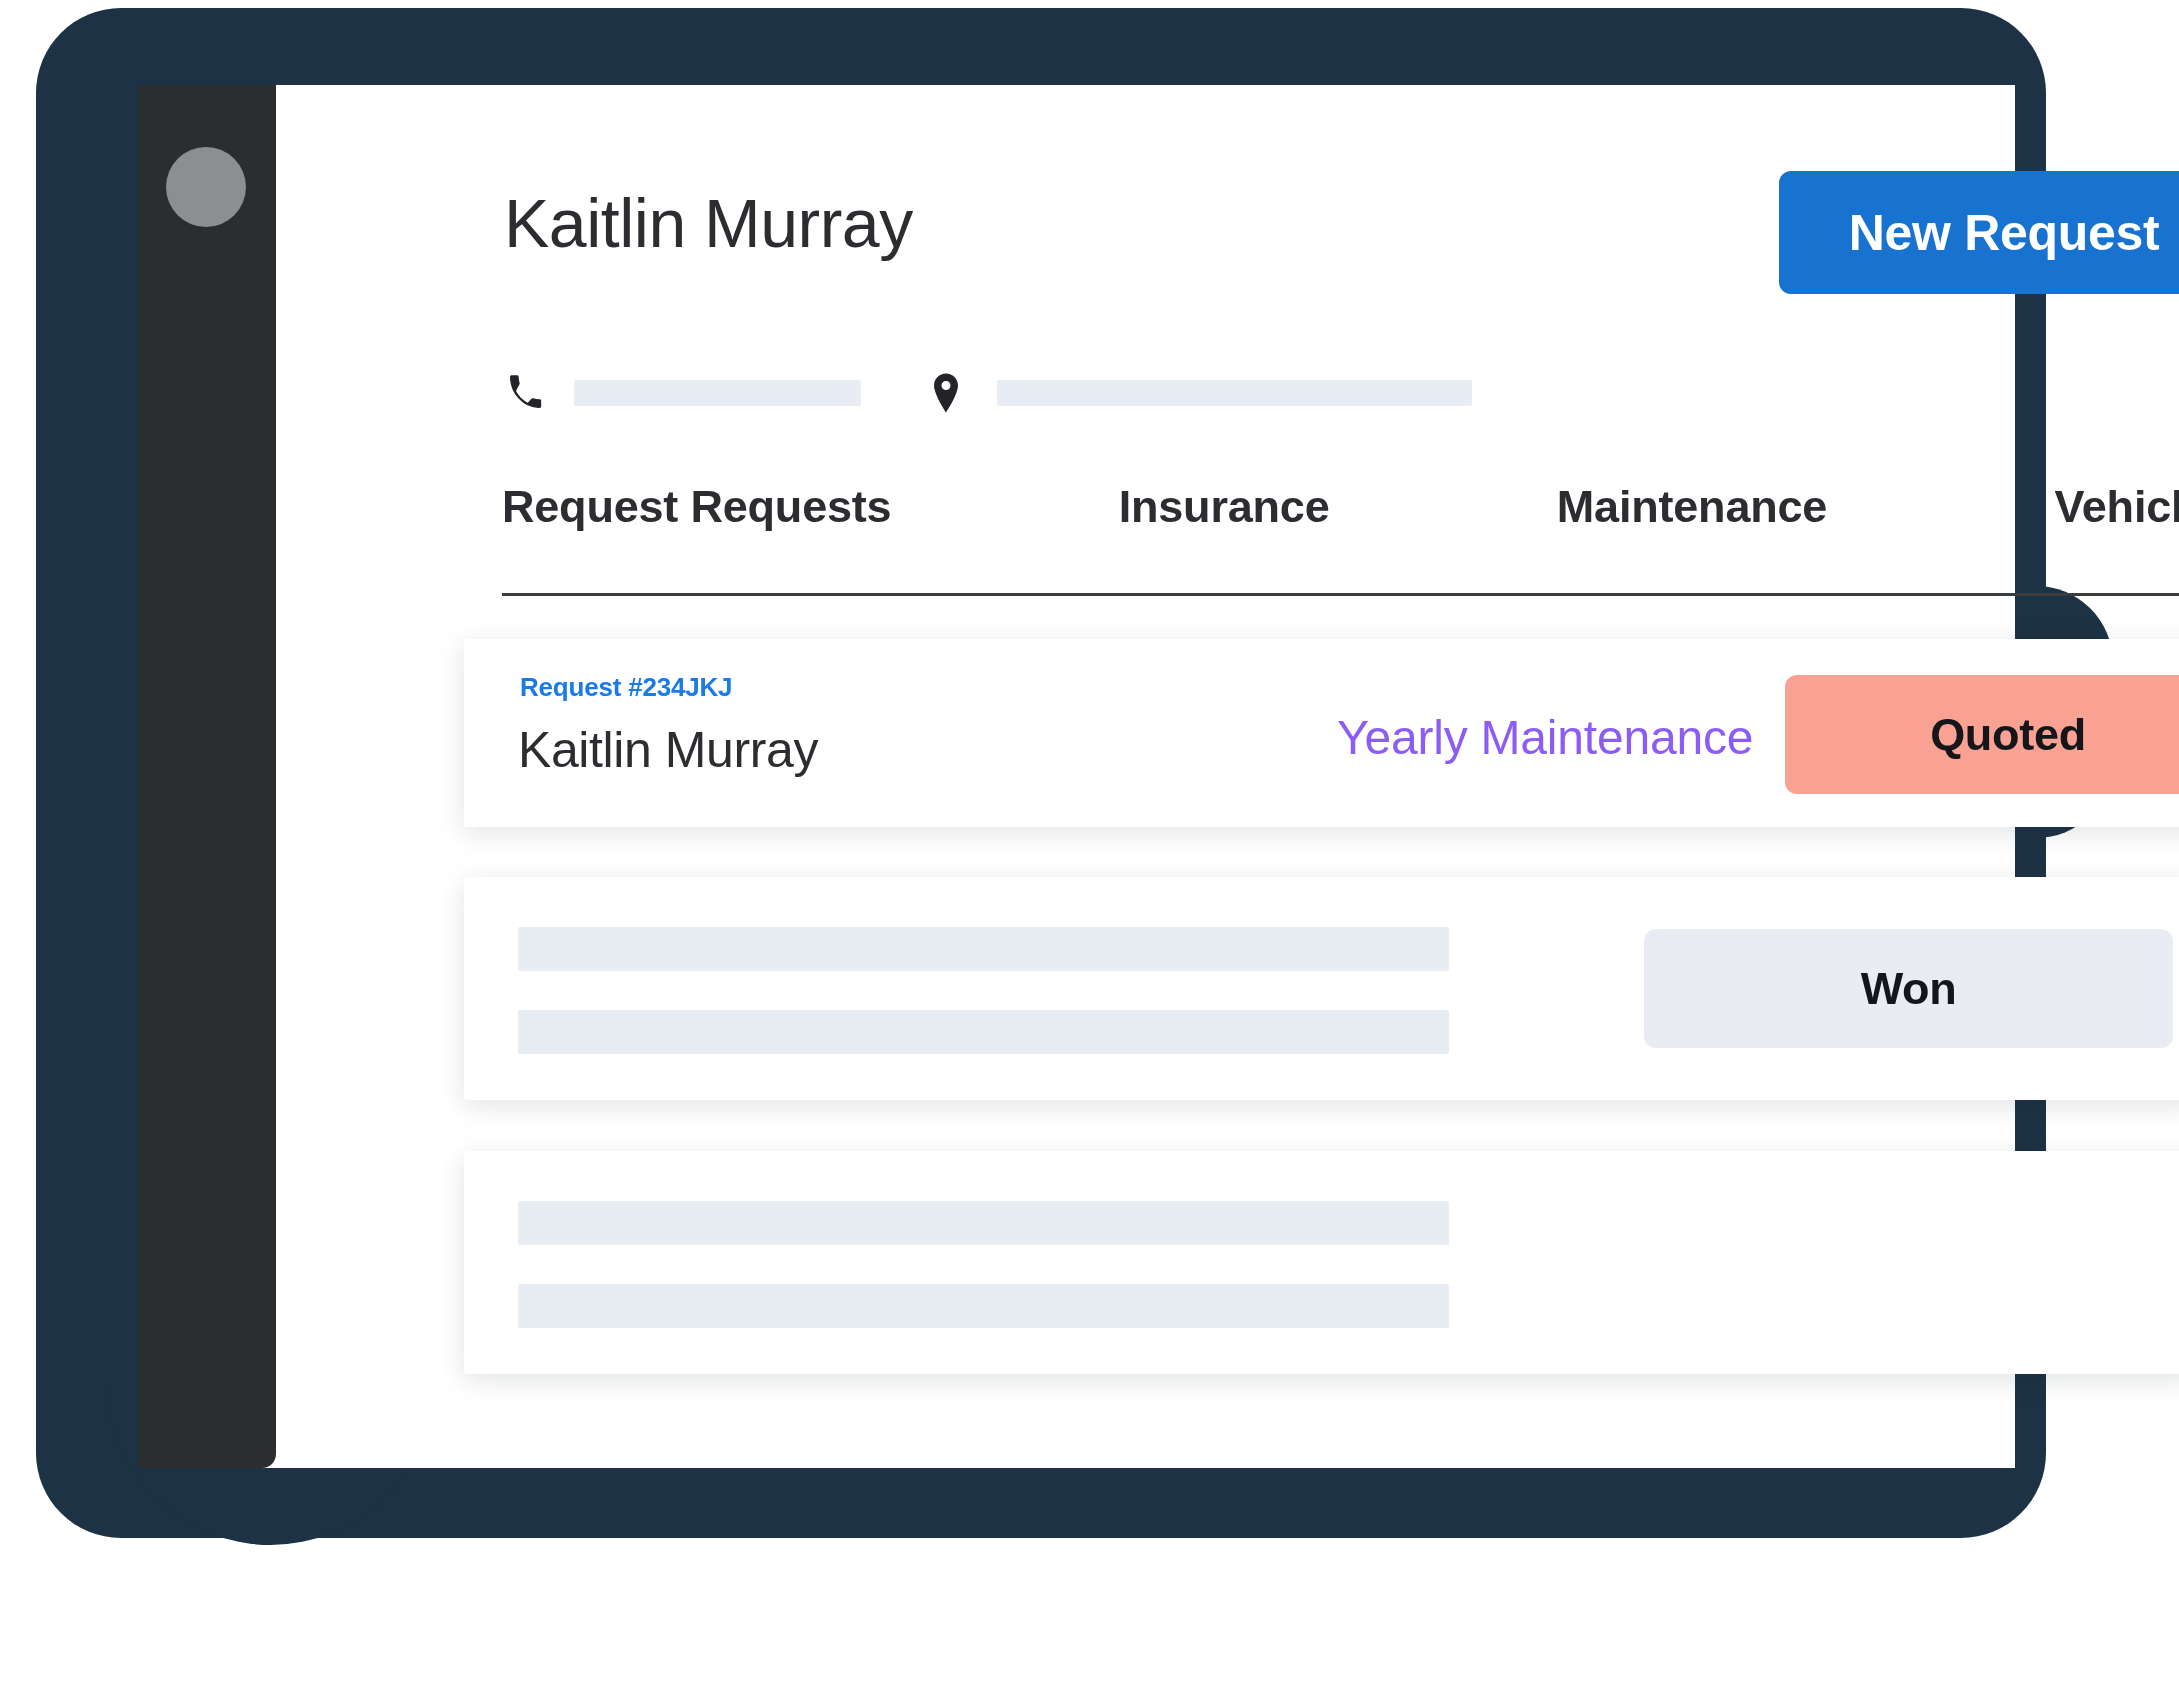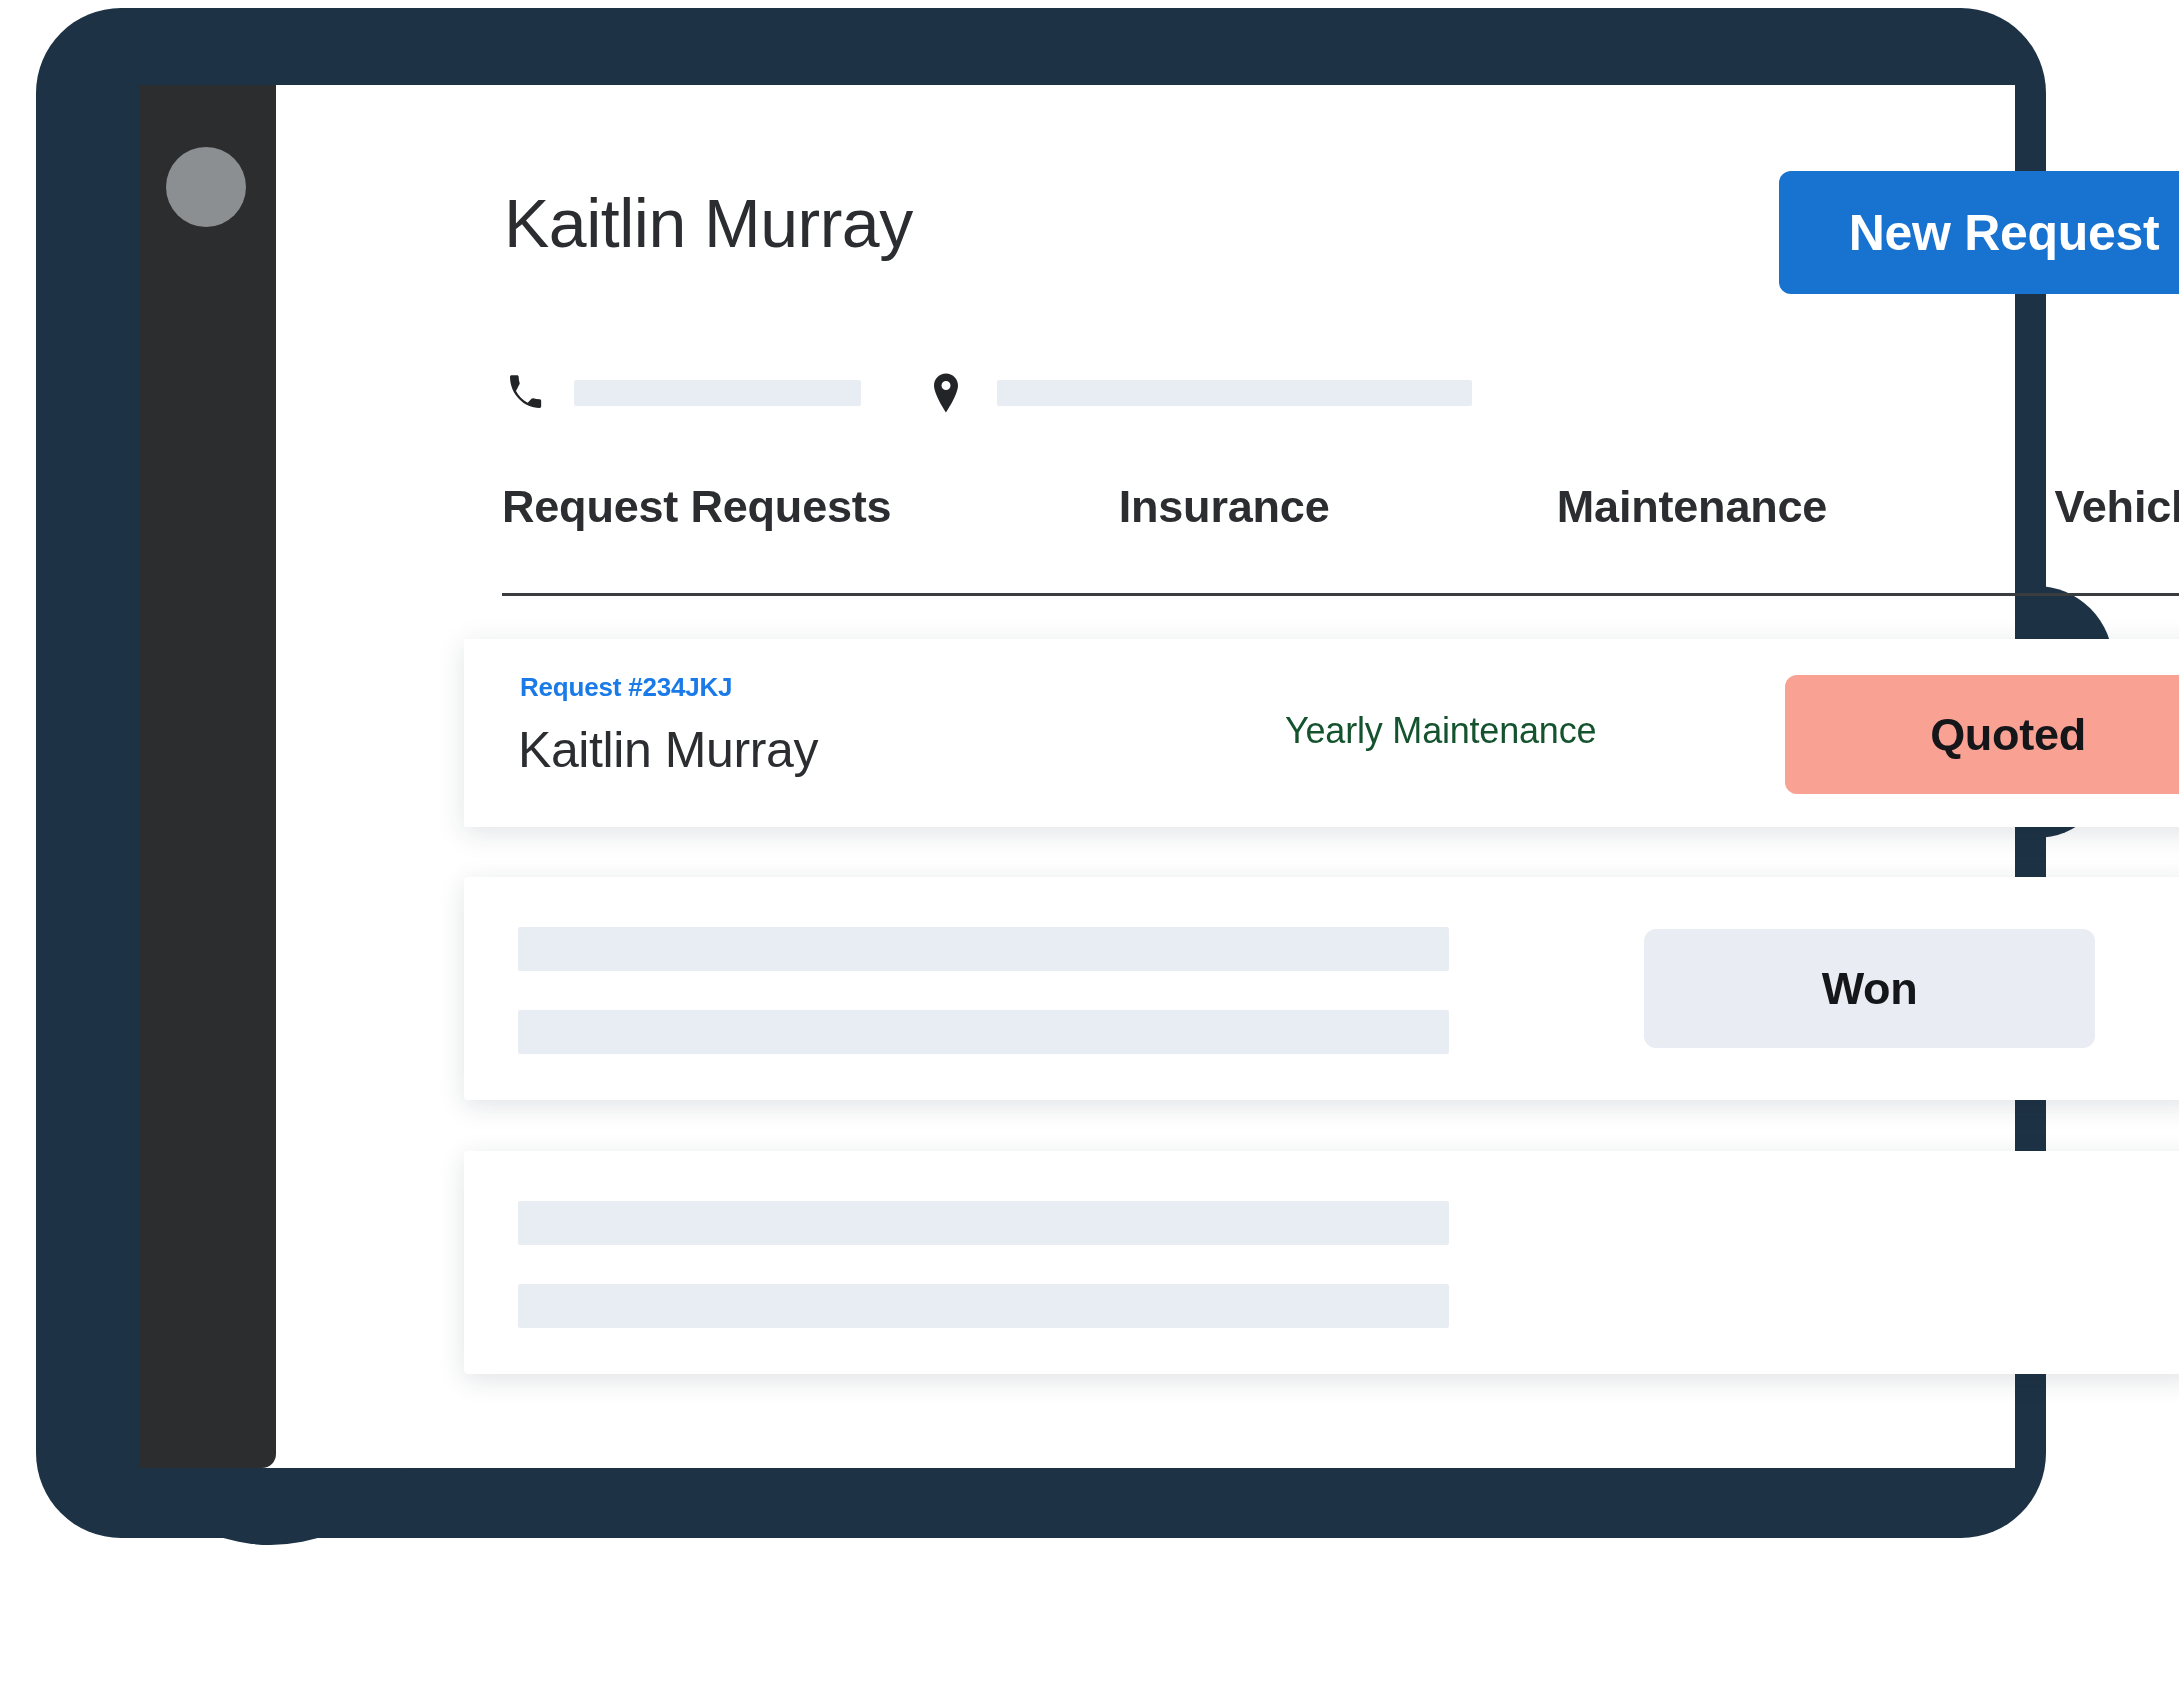--- a/index.html
+++ b/index.html
@@ -234,24 +234,24 @@
   .card-customer {
     position: absolute;
     left: 54px;
     top: 82px;
     font-size: 50px;
     color: #2b2d30;
     letter-spacing: -0.4px;
   }
   .card-service {
     position: absolute;
-    left: 821px;
+    left: 873px;
     top: 71px;
-    font-size: 36px;
-    color: #14532d;
+    font-size: 48px;
+    color: #8b5cf6;
     letter-spacing: -0.2px;
   }
   .status-badge {
     position: absolute;
     display: flex;
     align-items: center;
     justify-content: center;
     font-size: 45px;
     font-weight: bold;
     letter-spacing: -0.3px;
@@ -265,21 +265,21 @@
     left: 1321px;
     top: 36px;
     width: 446px;
     height: 119px;
     background: #f9a193;
     color: #141619;
   }
   .badge-grey {
     left: 1180px;
     top: 52px;
-    width: 451px;
+    width: 529px;
     height: 119px;
     background: #e9edf3;
     color: #141619;
   }
 
   .card-skel {
     position: absolute;
     background: #e8edf3;
     border-radius: 2px;
     width: 931px;

